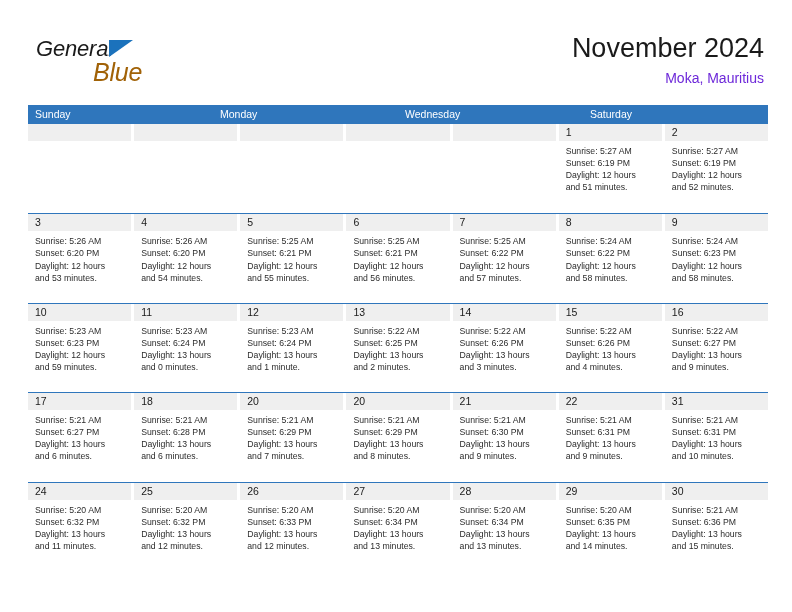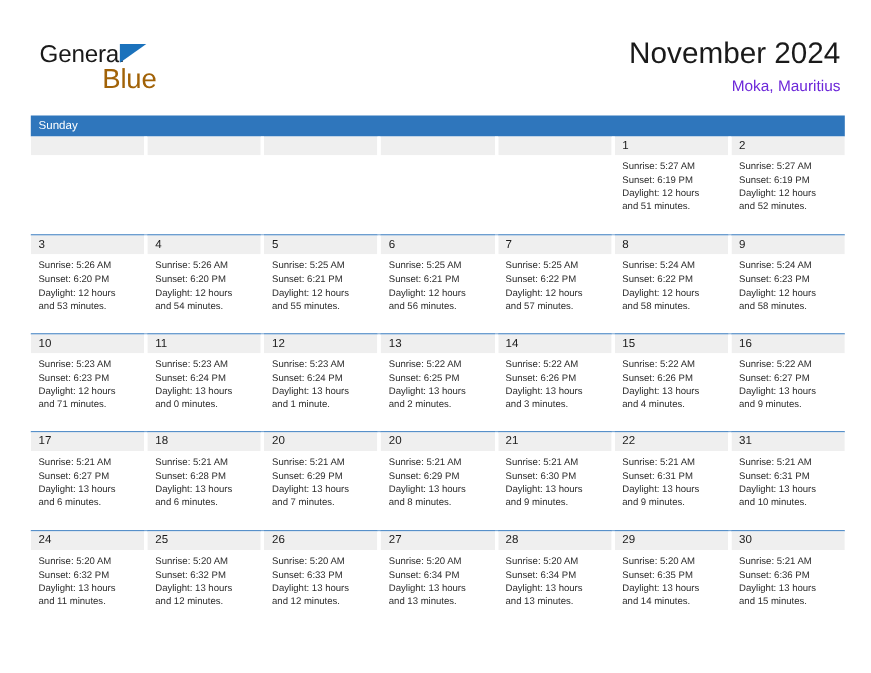--- a/index.html
+++ b/index.html
@@ -28,20 +28,21 @@
     top: 0;
     width: 792px;
     height: 100px;
   }
   .logo {
     position: absolute;
     left: 36px;
     top: 36px;
     width: 230px;
     height: 50px;
+    font-style: italic;
   }
   .logo-general {
     position: absolute;
     left: 0;
     top: 0;
     font-size: 22px;
     letter-spacing: -0.2px;
     color: #1a1a1a;
     font-family: "Liberation Sans", sans-serif;
   }
@@ -88,21 +89,20 @@
     position: absolute;
     left: 28px;
     top: 105px;
     width: 740px;
   }
   .dow-row {
     display: flex;
     width: 740px;
     height: 19px;
     background: #2f76bc;
-    flex-direction: column;
   }
   .dow {
     flex: 1 1 0;
     font-size: 10.5px;
     color: #ffffff;
     line-height: 19px;
     padding-left: 7px;
     box-sizing: border-box;
     white-space: nowrap;
   }
@@ -162,21 +162,20 @@
     <div class="title-block">
       <div class="cal-title">November 2024</div>
       <div class="cal-sub">Moka, Mauritius</div>
     </div>
   </div>
 
   <div class="calendar">
     <div class="dow-row">
       <div class="dow">Sunday</div>
       <div class="dow">Monday</div>
-      <div class="dow">Tuesday</div>
       <div class="dow">Wednesday</div>
       <div class="dow">Saturday</div>
     </div>
     <div id="weeks-container">
         <div class="week">
           <div class="cell empty">
             <div class="daynum-band"></div>
           </div>
           <div class="cell empty">
             <div class="daynum-band"></div>
@@ -274,21 +273,21 @@
             </div>
           </div>
         </div>
         <div class="week">
           <div class="cell">
             <div class="daynum-band">10</div>
             <div class="cell-body">
               <div>Sunrise: 5:23 AM</div>
               <div>Sunset: 6:23 PM</div>
               <div>Daylight: 12 hours</div>
-              <div>and 71 minutes.</div>
+              <div>and 59 minutes.</div>
             </div>
           </div>
           <div class="cell">
             <div class="daynum-band">11</div>
             <div class="cell-body">
               <div>Sunrise: 5:23 AM</div>
               <div>Sunset: 6:24 PM</div>
               <div>Daylight: 13 hours</div>
               <div>and 0 minutes.</div>
             </div>

